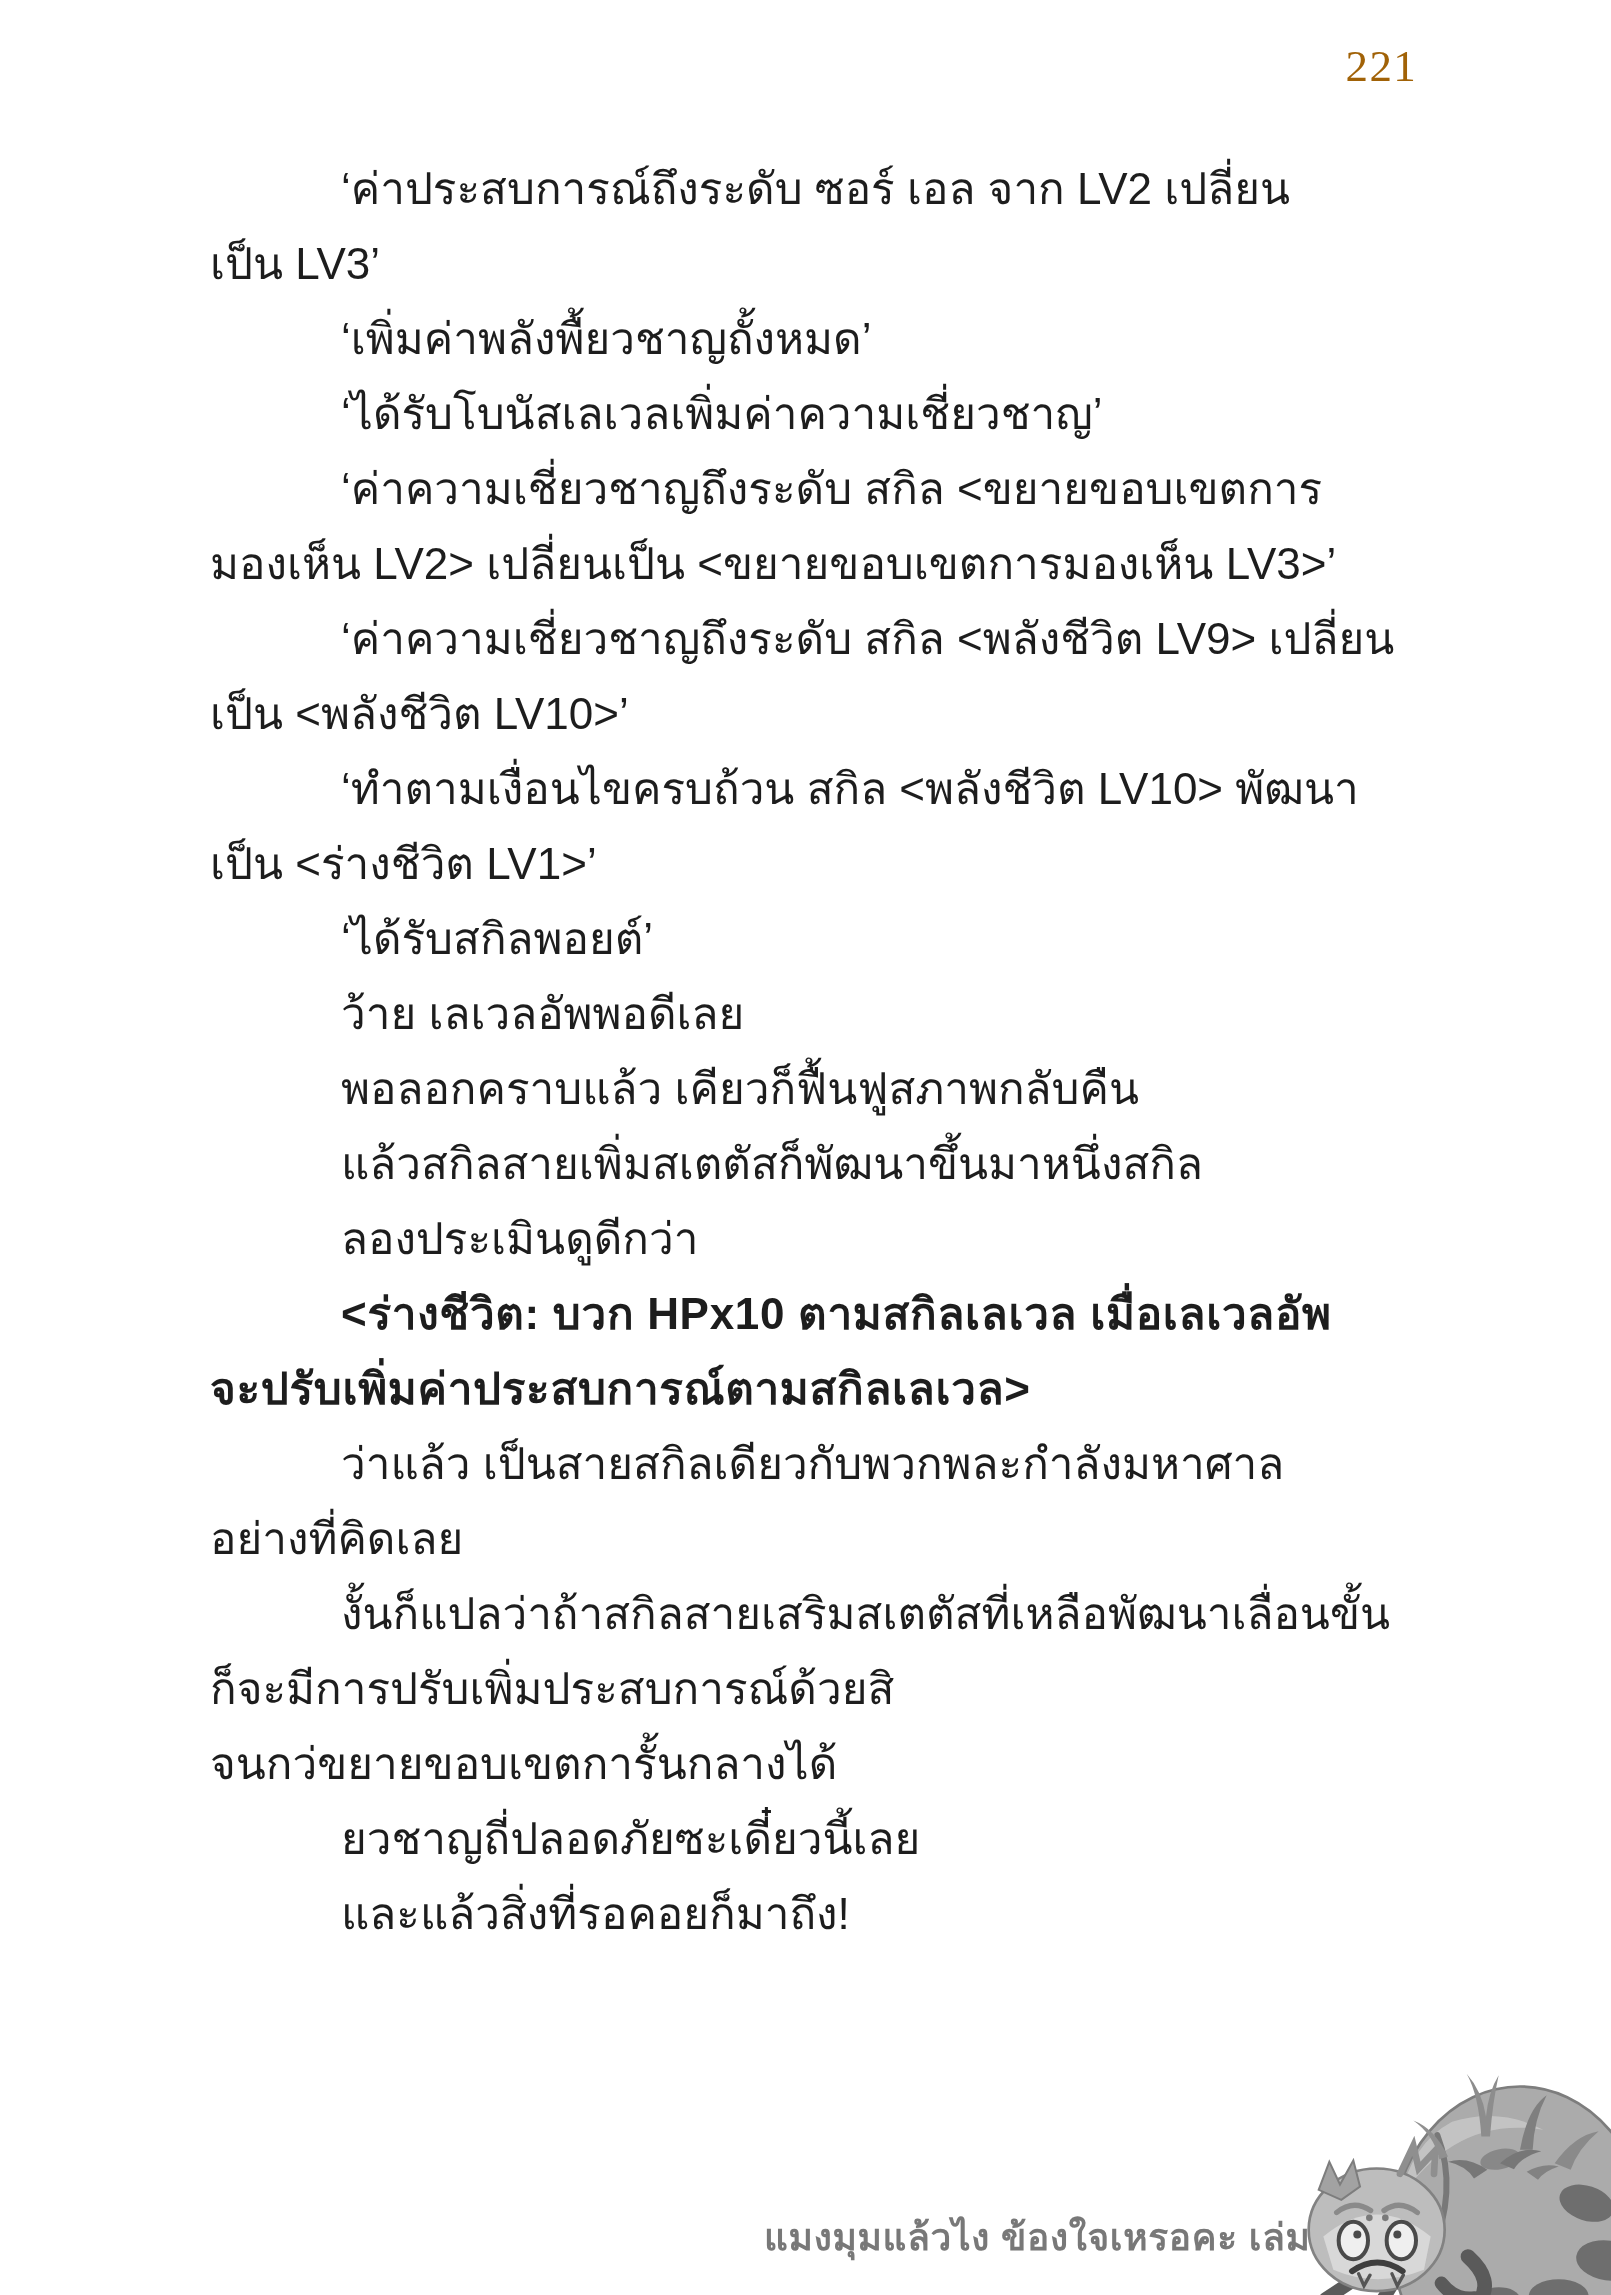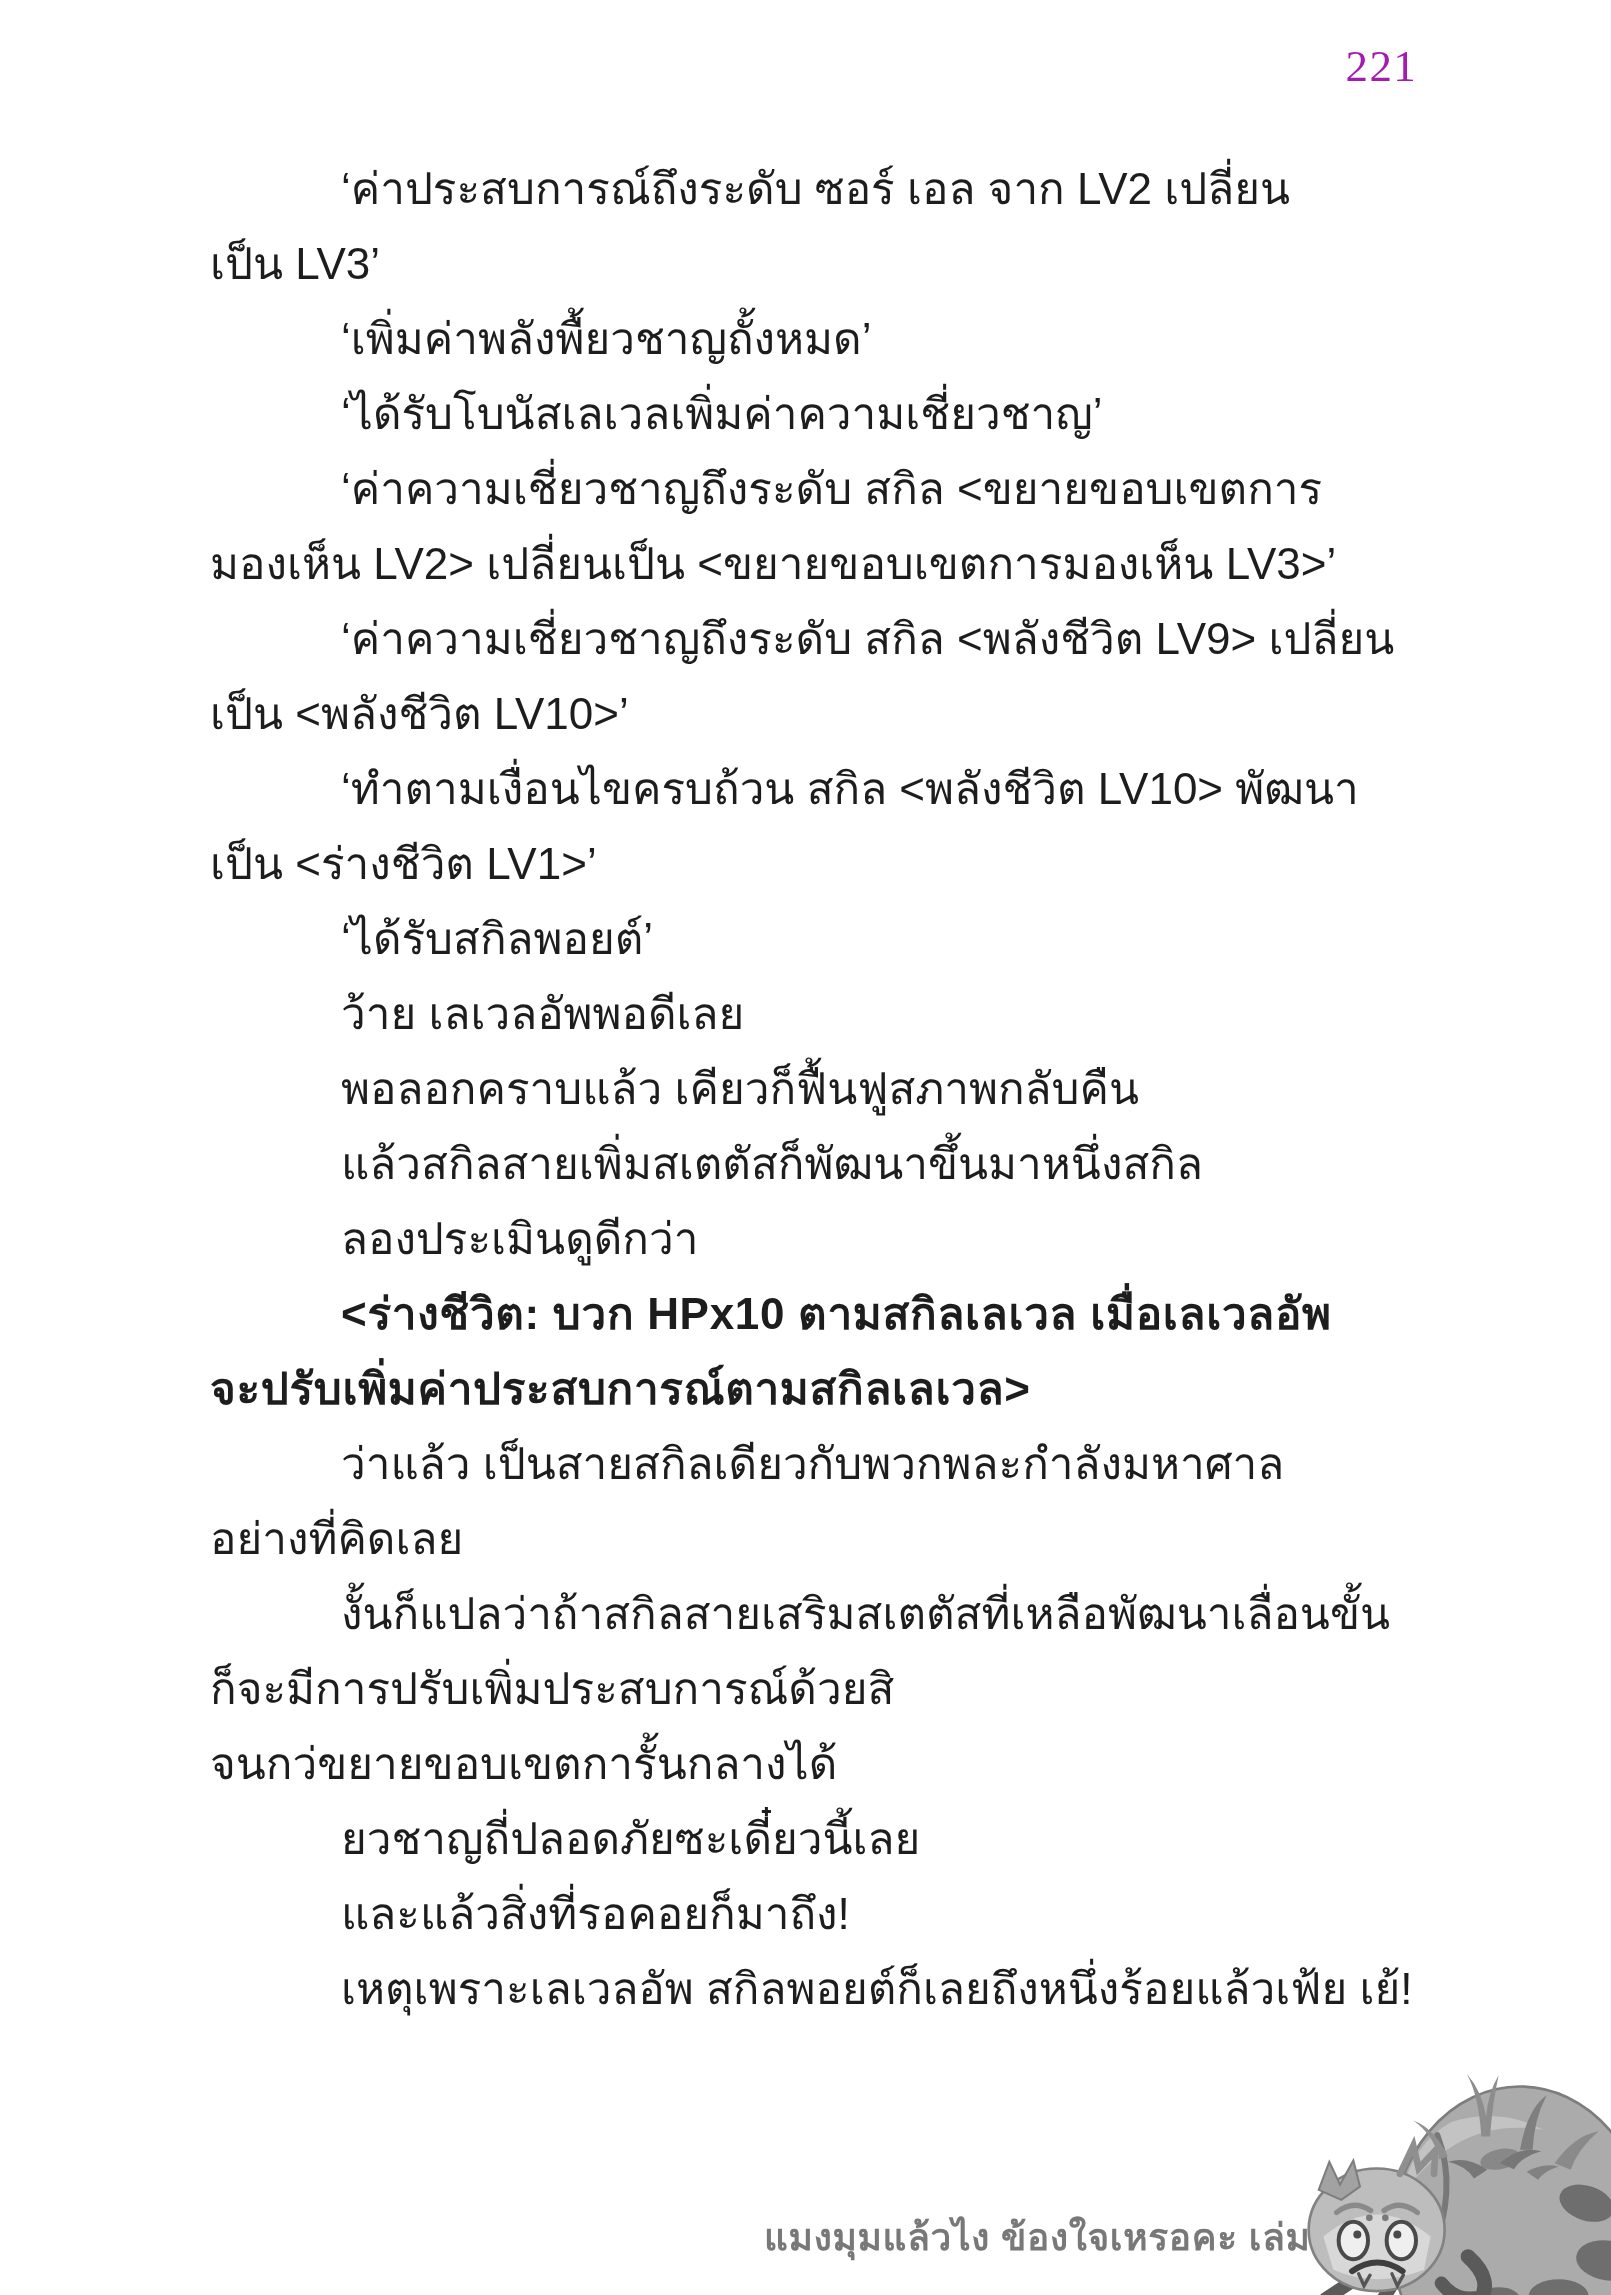--- a/index.html
+++ b/index.html
@@ -12,21 +12,21 @@
     font-family: "Liberation Sans", sans-serif;
     color: var(--text-color, #1d1d1d);
   }
   .page-number {
     position: absolute;
     top: 40px;
     right: 195px;
     font-family: "Liberation Serif", serif;
     font-size: 45px;
     letter-spacing: 1.3px;
-    color: #a21caf;
+    color: #a16207;
   }
   .page-text {
     position: absolute;
     top: 151px;
     left: 210px;
     width: 1196px;
   }
   .line {
     height: 75px;
     line-height: 75px;
@@ -78,21 +78,20 @@
       <div class="line indent">ลองประเมินดูดีกว่า</div>
       <div class="line indent skill">&lt;ร่างชีวิต: บวก HPx10 ตามสกิลเลเวล เมื่อเลเวลอัพ</div>
       <div class="line skill">จะปรับเพิ่มค่าประสบการณ์ตามสกิลเลเวล&gt;</div>
       <div class="line indent">ว่าแล้ว เป็นสายสกิลเดียวกับพวกพละกำลังมหาศาล</div>
       <div class="line">อย่างที่คิดเลย</div>
       <div class="line indent">งั้นก็แปลว่าถ้าสกิลสายเสริมสเตตัสที่เหลือพัฒนาเลื่อนขั้น</div>
       <div class="line">ก็จะมีการปรับเพิ่มประสบการณ์ด้วยสิ</div>
       <div class="line">จนกว่ขยายขอบเขตการั้นกลางได้</div>
       <div class="line indent">ยวชาญถี่ปลอดภัยซะเดี๋ยวนี้เลย</div>
       <div class="line indent">และแล้วสิ่งที่รอคอยก็มาถึง!</div>
-      <div class="line indent">เหตุเพราะเลเวลอัพ สกิลพอยต์ก็เลยถึงหนึ่งร้อยแล้วเฟ้ย เย้!</div>
     </div>
 
   <div class="footer">แมงมุมแล้วไง ข้องใจเหรอคะ เล่ม 2</div>
 
   <div class="illustration">
     <svg width="320" height="267" viewBox="0 0 480 400" xmlns="http://www.w3.org/2000/svg">
 
       <g>
         <ellipse cx="330" cy="305" rx="192" ry="228" fill="#ababab" stroke="#7d7d7d" stroke-width="4"></ellipse>
         <path d="M150 245 Q235 120 365 142 Q300 108 228 130 Q168 162 150 245 Z" fill="#cdcdcd" opacity="0.7"></path>

